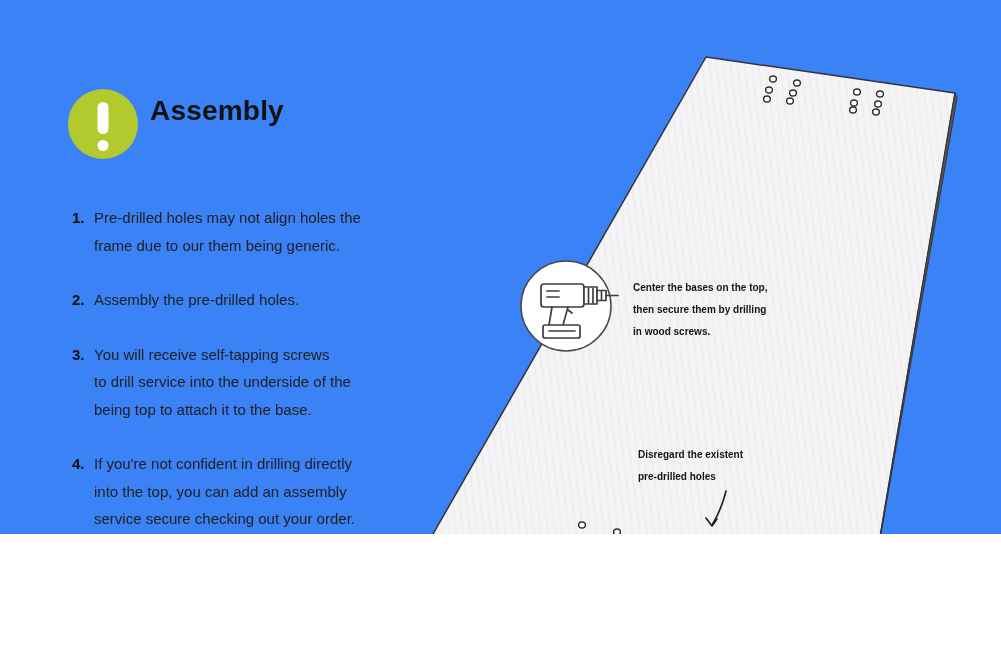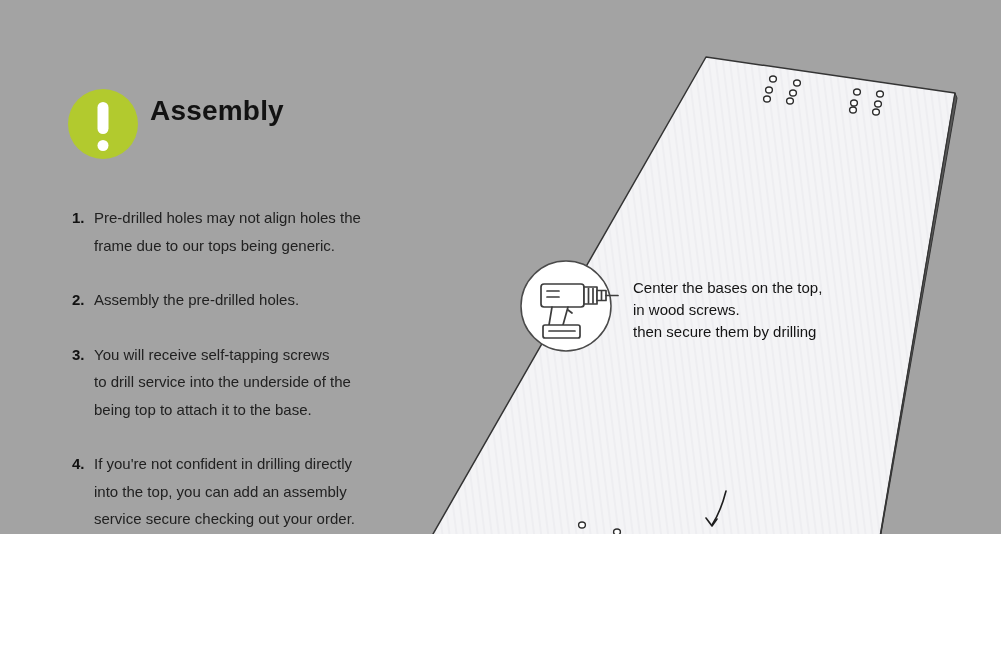--- a/index.html
+++ b/index.html
@@ -1,17 +1,17 @@
 <!DOCTYPE html>
 <html><head>
 <meta charset="utf-8">
 <style>
   html,body { margin:0; padding:0; background:#ffffff; }
   .stage {
-    position:relative; width:1001px; height:534px; background:#a3a3a3;
+    position:relative; width:1001px; height:534px; background:#3b82f6;
     overflow:hidden; font-family:"Liberation Sans", sans-serif; color:#1c1c1c;
   }
 
   
   .badge { position:absolute; left:68px; top:89px; width:70px; height:70px;
            border-radius:50%; background:#b2ca2e; }
   .badge .bar { position:absolute; left:50%; transform:translateX(-50%);
            top:13px; width:11px; height:32px; border-radius:6px; background:#ffffff; }
   .badge .dot { position:absolute; left:50%; transform:translateX(-50%);
            top:51px; width:11px; height:11px; border-radius:50%; background:#ffffff; }
@@ -20,21 +20,21 @@
 
   
   .notes { position:absolute; left:72px; top:204px; width:340px;
            font-size:15px; line-height:27.5px; color:#212121; }
   .note { display:flex; margin-bottom:27px; }
   .note .num { flex:0 0 22px; font-weight:700; color:#111; }
   .note .txt { flex:1; }
   .note .ul { text-underline-offset:3px; }
 
   
-  .ann { position:absolute; font-size:15px; font-weight:400; line-height:22px; color:#141414; }
+  .ann { position:absolute; font-size:10px; font-weight:700; line-height:22px; color:#141414; }
   .ann-drill { left:633px; top:277px; width:240px; }
   .ann-holes { left:638px; top:444px; width:220px; }
 
   .diagram-svg { position:absolute; left:0; top:0; }
 </style>
 </head>
 <body>
 
 <div class="stage">
 
@@ -113,21 +113,21 @@
   </div>
   <div class="title">
     <div>Assembly</div>
   </div>
 
   <div class="notes" id="notes-list">
       <div class="note">
         <div class="num">1.</div>
         <div class="txt">
           <div><span>Pre-drilled holes </span><span class="ul">may not align</span><span> holes the</span></div>
-          <div><span>frame due to our tops being generic.</span></div>
+          <div><span>frame due to our them being generic.</span></div>
         </div>
       </div>
       <div class="note">
         <div class="num">2.</div>
         <div class="txt">
           <div><span>Assembly the pre-drilled holes.</span></div>
         </div>
       </div>
       <div class="note">
         <div class="num">3.</div>
@@ -142,17 +142,21 @@
         <div class="txt">
           <div><span>If you're not confident in drilling directly</span></div>
           <div><span>into the top, you can add an assembly</span></div>
           <div><span>service secure checking out your order.</span></div>
         </div>
       </div>
     </div>
 
   <div class="ann ann-drill" id="ann-drill">
       <div>Center the bases on the top,</div>
+      <div>then secure them by drilling</div>
       <div>in wood screws.</div>
-      <div>then secure them by drilling</div>
+    </div>
+  <div class="ann ann-holes" id="ann-holes">
+      <div>Disregard the existent</div>
+      <div>pre-drilled holes</div>
     </div>
 
 </div>
 
 </body></html>

